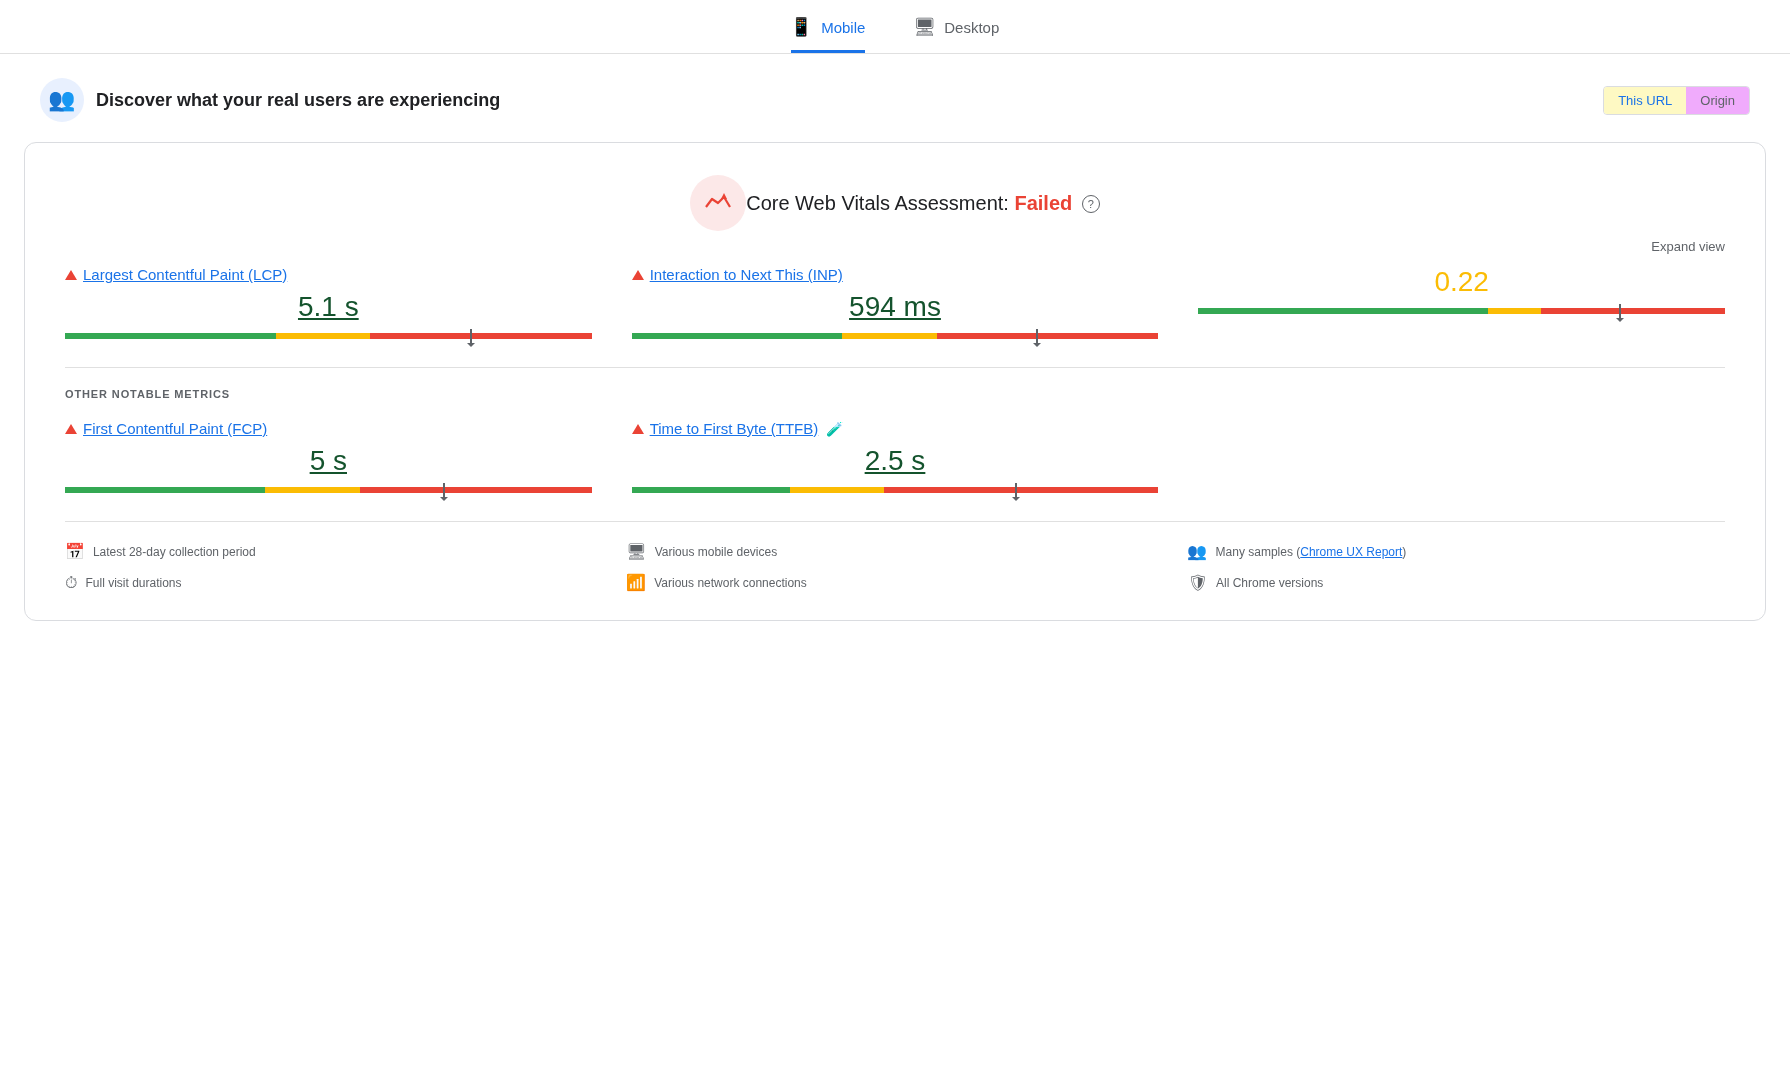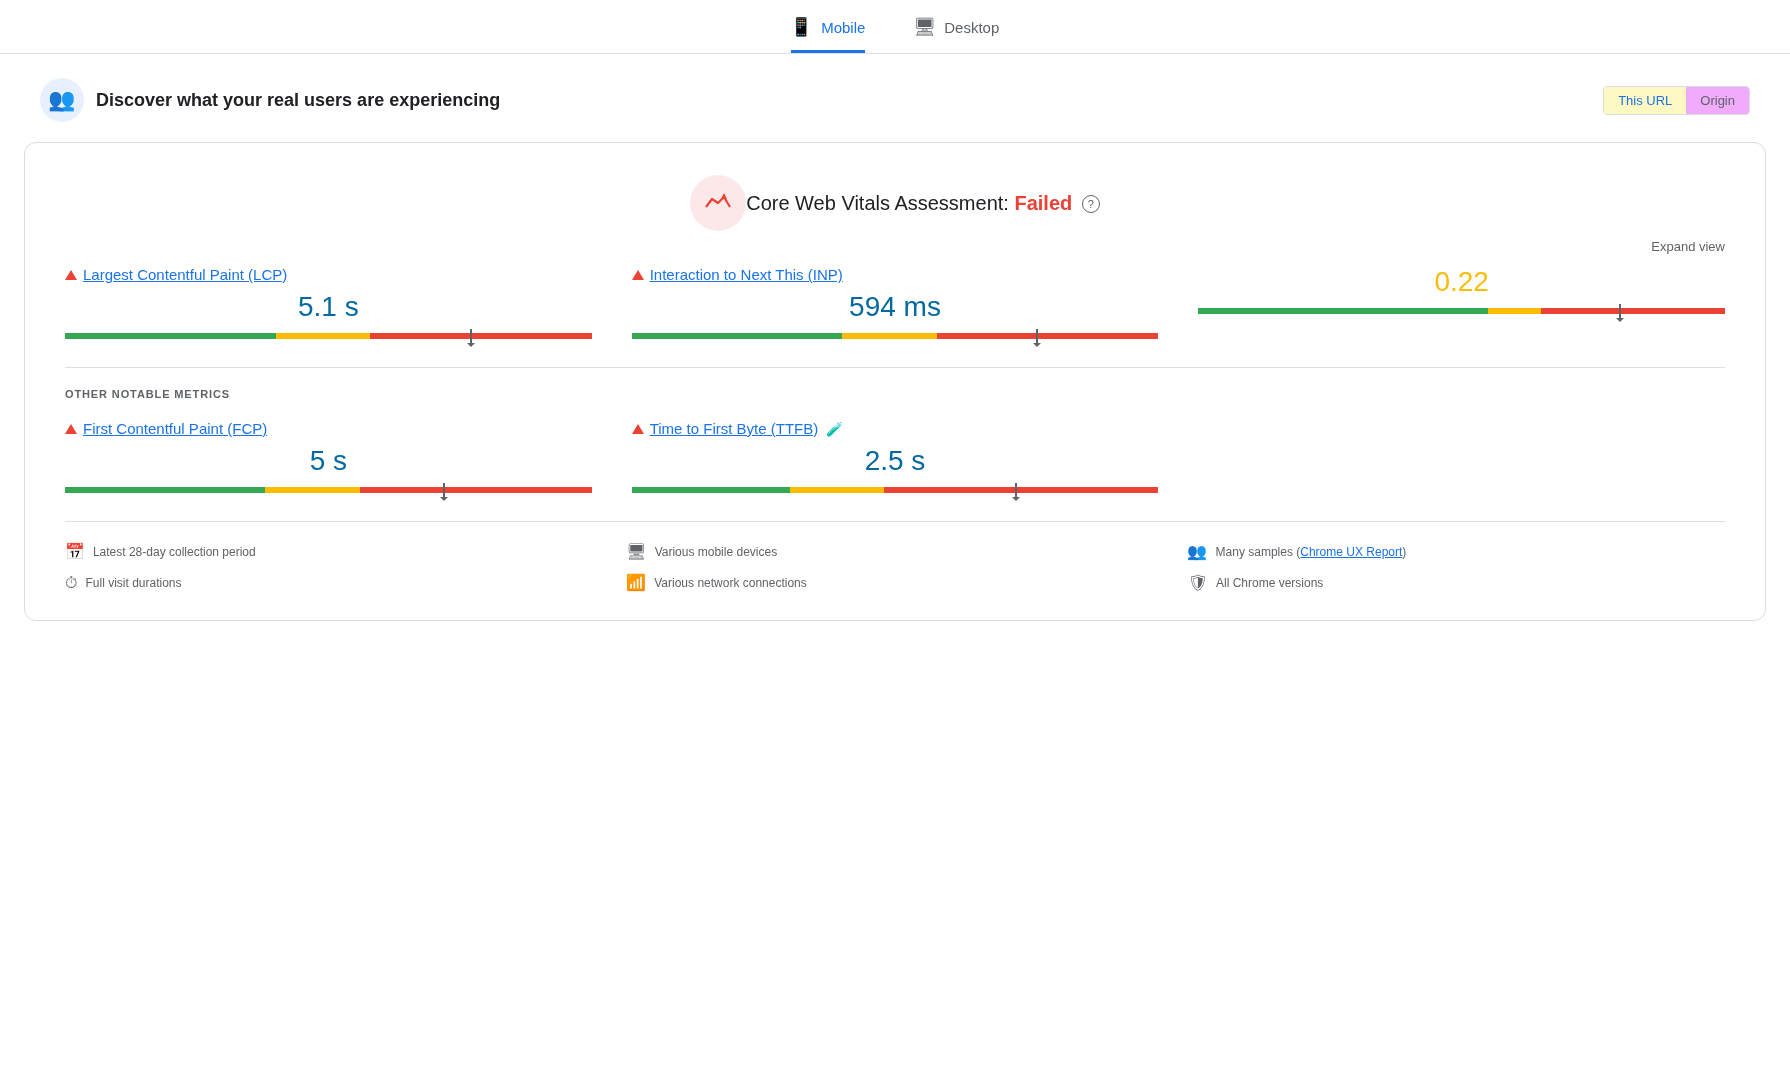--- a/index.html
+++ b/index.html
@@ -162,21 +162,21 @@
       color: #1a73e8;
       text-decoration: underline;
       cursor: pointer;
     }
     .metric-value {
       font-size: 28px;
       font-weight: 500;
       text-align: center;
       margin-bottom: 10px;
     }
-    .metric-value.red { color: #0369a1; }
+    .metric-value.red { color: #14532d; text-decoration: underline; }
     .metric-value.orange { color: #fbbc04; }
     .metric-value.green { color: #34a853; }
 
     
     .bar-container {
       position: relative;
       width: 100%;
       margin-bottom: 4px;
     }
     .bar-track {

